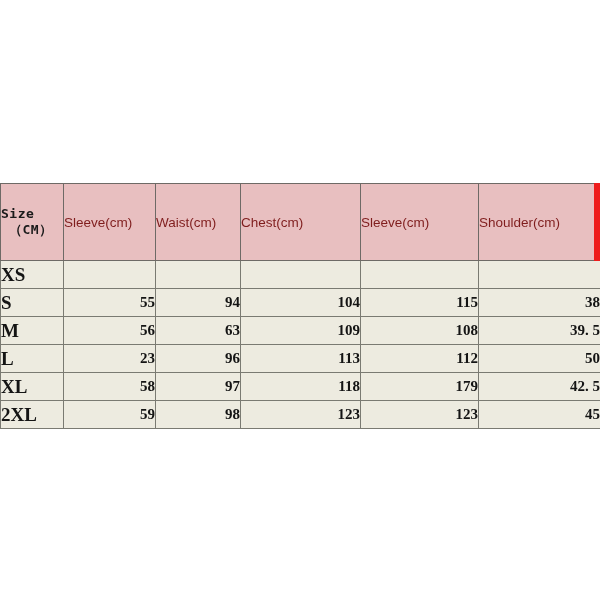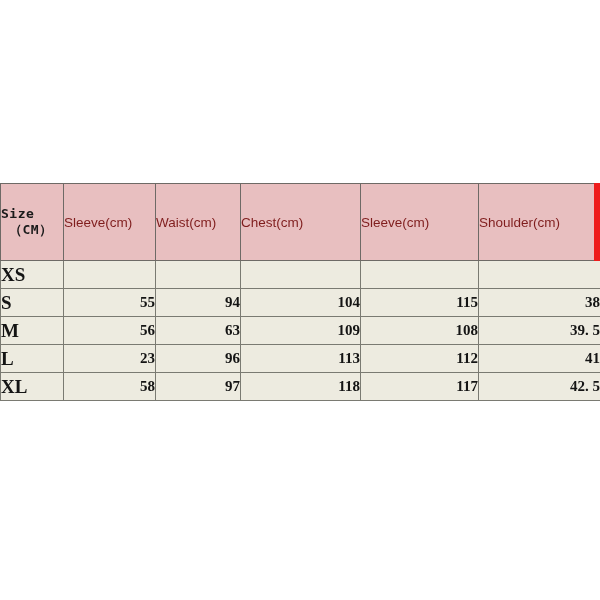--- a/index.html
+++ b/index.html
@@ -167,28 +167,36 @@
         <td class="val-cell">108</td>
         <td class="val-cell">39. 5</td>
       </tr>
 
       <tr class="data-row">
         <td class="size-cell">L</td>
         <td class="val-cell">23</td>
         <td class="val-cell">96</td>
         <td class="val-cell">113</td>
         <td class="val-cell">112</td>
-        <td class="val-cell">41</td>
+        <td class="val-cell">50</td>
       </tr>
 
       <tr class="data-row">
         <td class="size-cell">XL</td>
         <td class="val-cell">58</td>
         <td class="val-cell">97</td>
         <td class="val-cell">118</td>
-        <td class="val-cell">117</td>
+        <td class="val-cell">179</td>
         <td class="val-cell">42. 5</td>
       </tr>
 
+      <tr class="data-row">
+        <td class="size-cell">2XL</td>
+        <td class="val-cell">59</td>
+        <td class="val-cell">98</td>
+        <td class="val-cell">123</td>
+        <td class="val-cell">123</td>
+        <td class="val-cell">45</td>
+      </tr>
 
     </tbody>
   </table>
 </div>
 
 </body></html>

